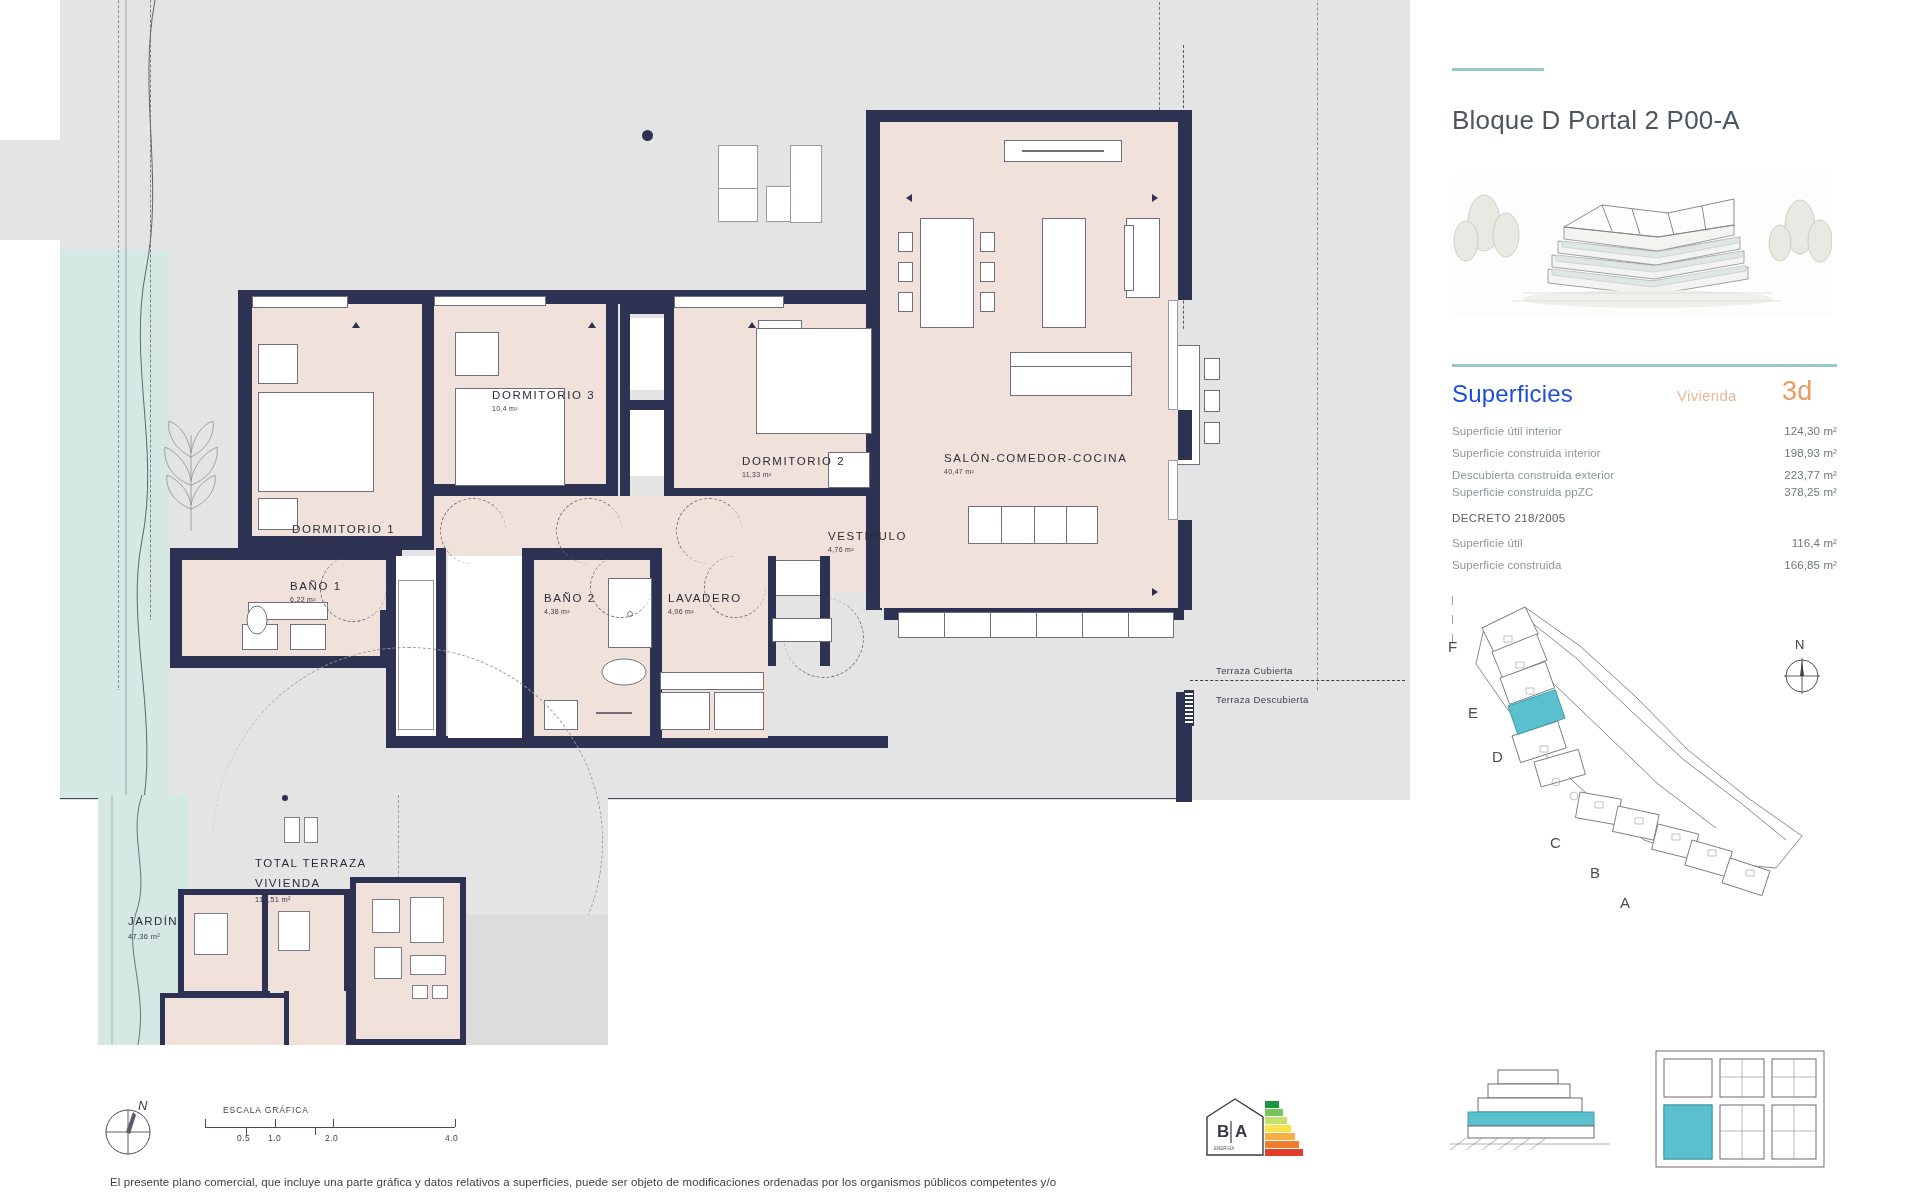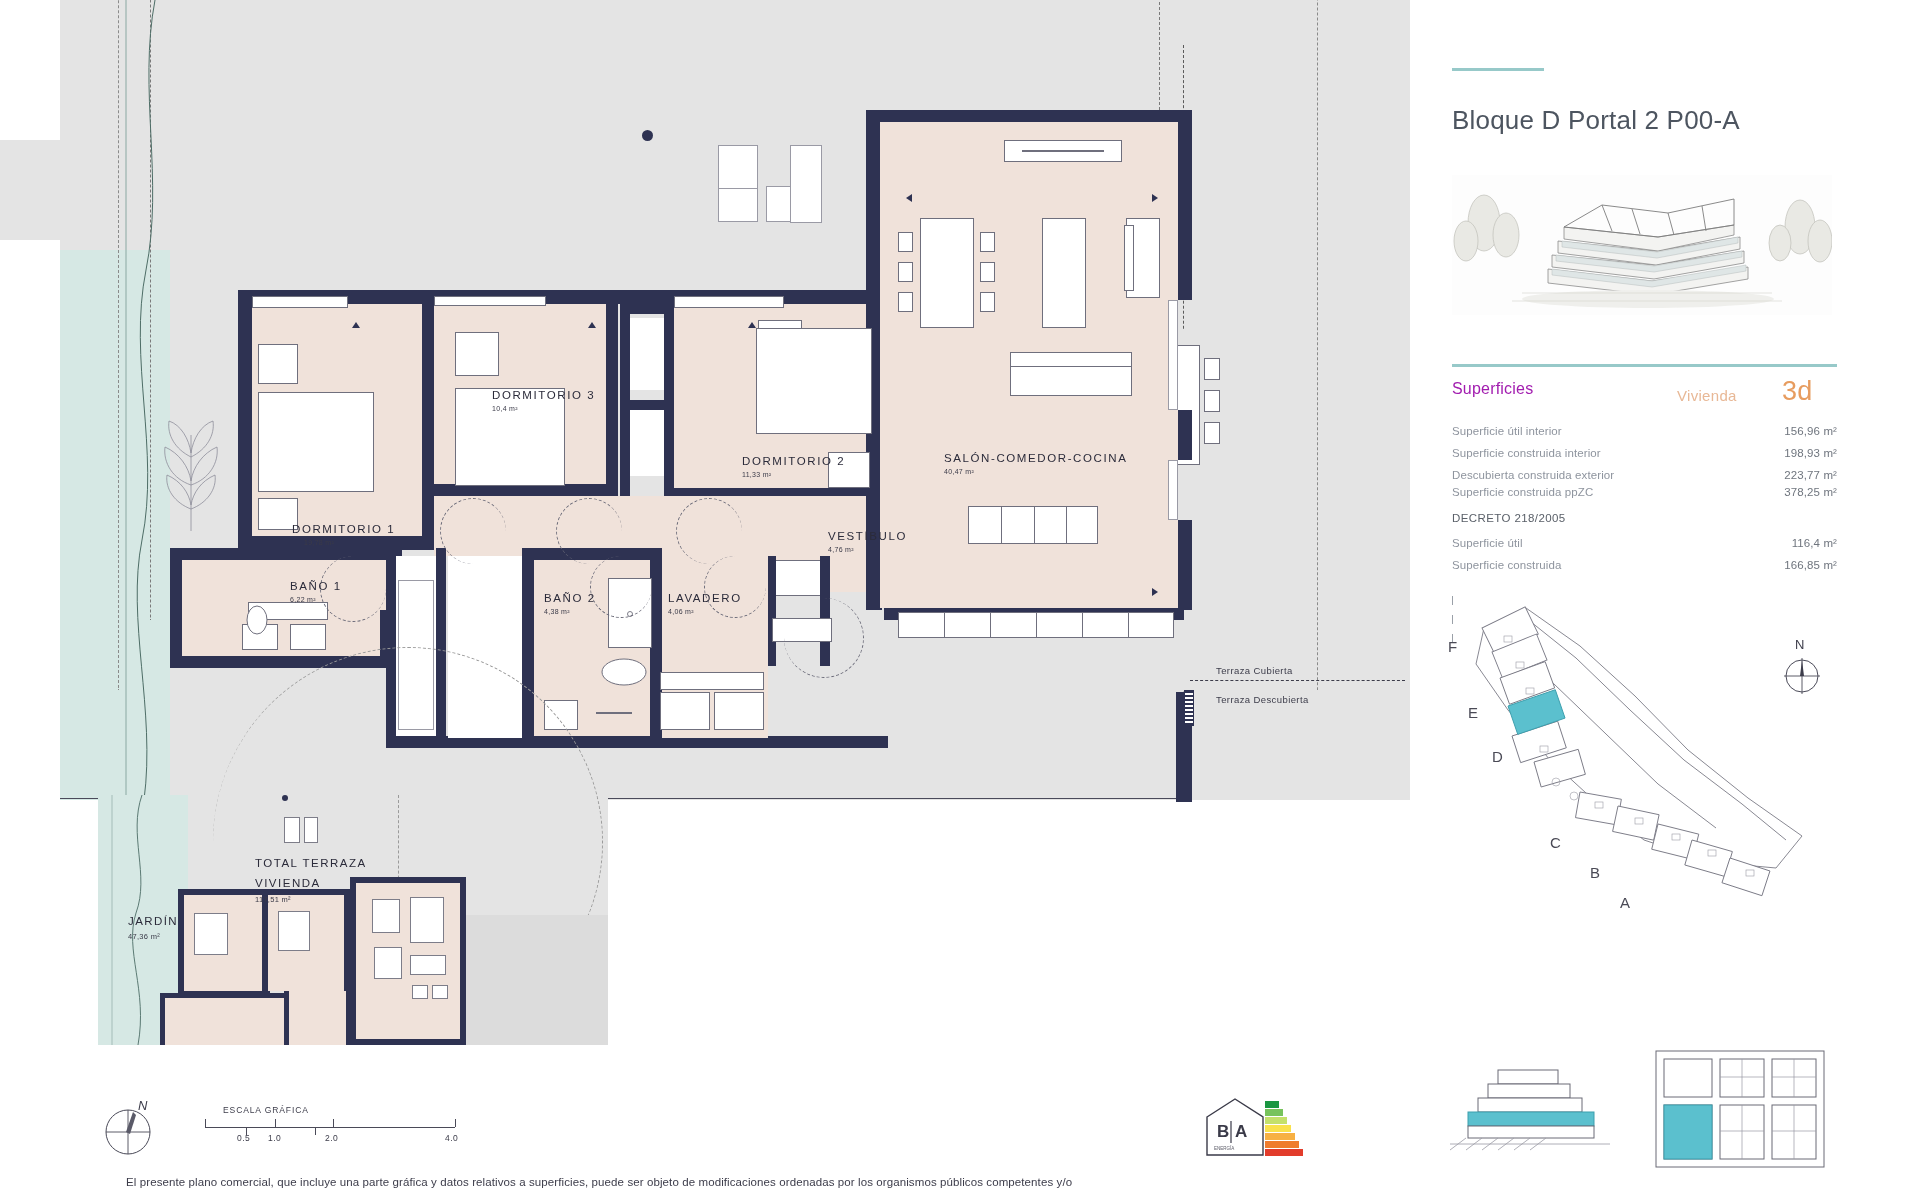--- a/index.html
+++ b/index.html
@@ -241,21 +241,21 @@
   .scale-tick {
     position: absolute; top: 14px; width: 0; height: 8px;
     border-left: 1.1px solid #4a4a58;
   }
   .scale-num {
     position: absolute; top: 28px;
     font-size: 8.5px; color: #3c3c4a; letter-spacing: 0.5px;
   }
   #disclaimer {
     position: absolute;
-    left: 126px; top: 1176px;
+    left: 110px; top: 1176px;
     width: 1200px;
     font-size: 11.5px;
     color: #3c3c4a;
     letter-spacing: 0.1px;
     white-space: nowrap;
   }
 
   
   #energy-badge {
     position: absolute; left: 1205px; top: 1095px;
@@ -283,21 +283,21 @@
     width: 380px; height: 140px;
     background: #fdfdfd;
     overflow: hidden;
   }
   #superficies-head {
     position: absolute; left: 42px; top: 380px;
     width: 385px; height: 34px;
   }
   #sup-label {
     position: absolute; left: 0px; top: 0px;
-    font-size: 16px; color: #a21caf; letter-spacing: 0.2px;
+    font-size: 24px; color: #1d4ed8; letter-spacing: 0.2px;
   }
   #vivienda-label {
     position: absolute; left: 225px; top: 7px;
     font-size: 15px; color: #e8b896; letter-spacing: 0.3px;
   }
   #vivienda-type {
     position: absolute; left: 330px; top: -4px;
     font-size: 27px; color: #e79c5f; letter-spacing: 0.2px;
   }
   .sup-row {
@@ -709,21 +709,21 @@
 
   <div class="accent-rule" style="left:42px;top:364px;width:385px;"></div>
   <div id="superficies-head">
     <div id="sup-label">Superficies</div>
     <div id="vivienda-label">Vivienda</div>
     <div id="vivienda-type">3d</div>
   </div>
 
   <div class="sup-row" style="top:425px;">
     <span class="sup-name">Superficie útil interior</span>
-    <span class="sup-val">156,96 m²</span>
+    <span class="sup-val">124,30 m²</span>
   </div>
   <div class="sup-row" style="top:447px;">
     <span class="sup-name">Superficie construida interior</span>
     <span class="sup-val">198,93 m²</span>
   </div>
   <div class="sup-row" style="top:469px;">
     <span class="sup-name">Descubierta construida exterior</span>
     <span class="sup-val">223,77 m²</span>
   </div>
   <div class="sup-row" style="top:486px;text-decoration:underline;">

